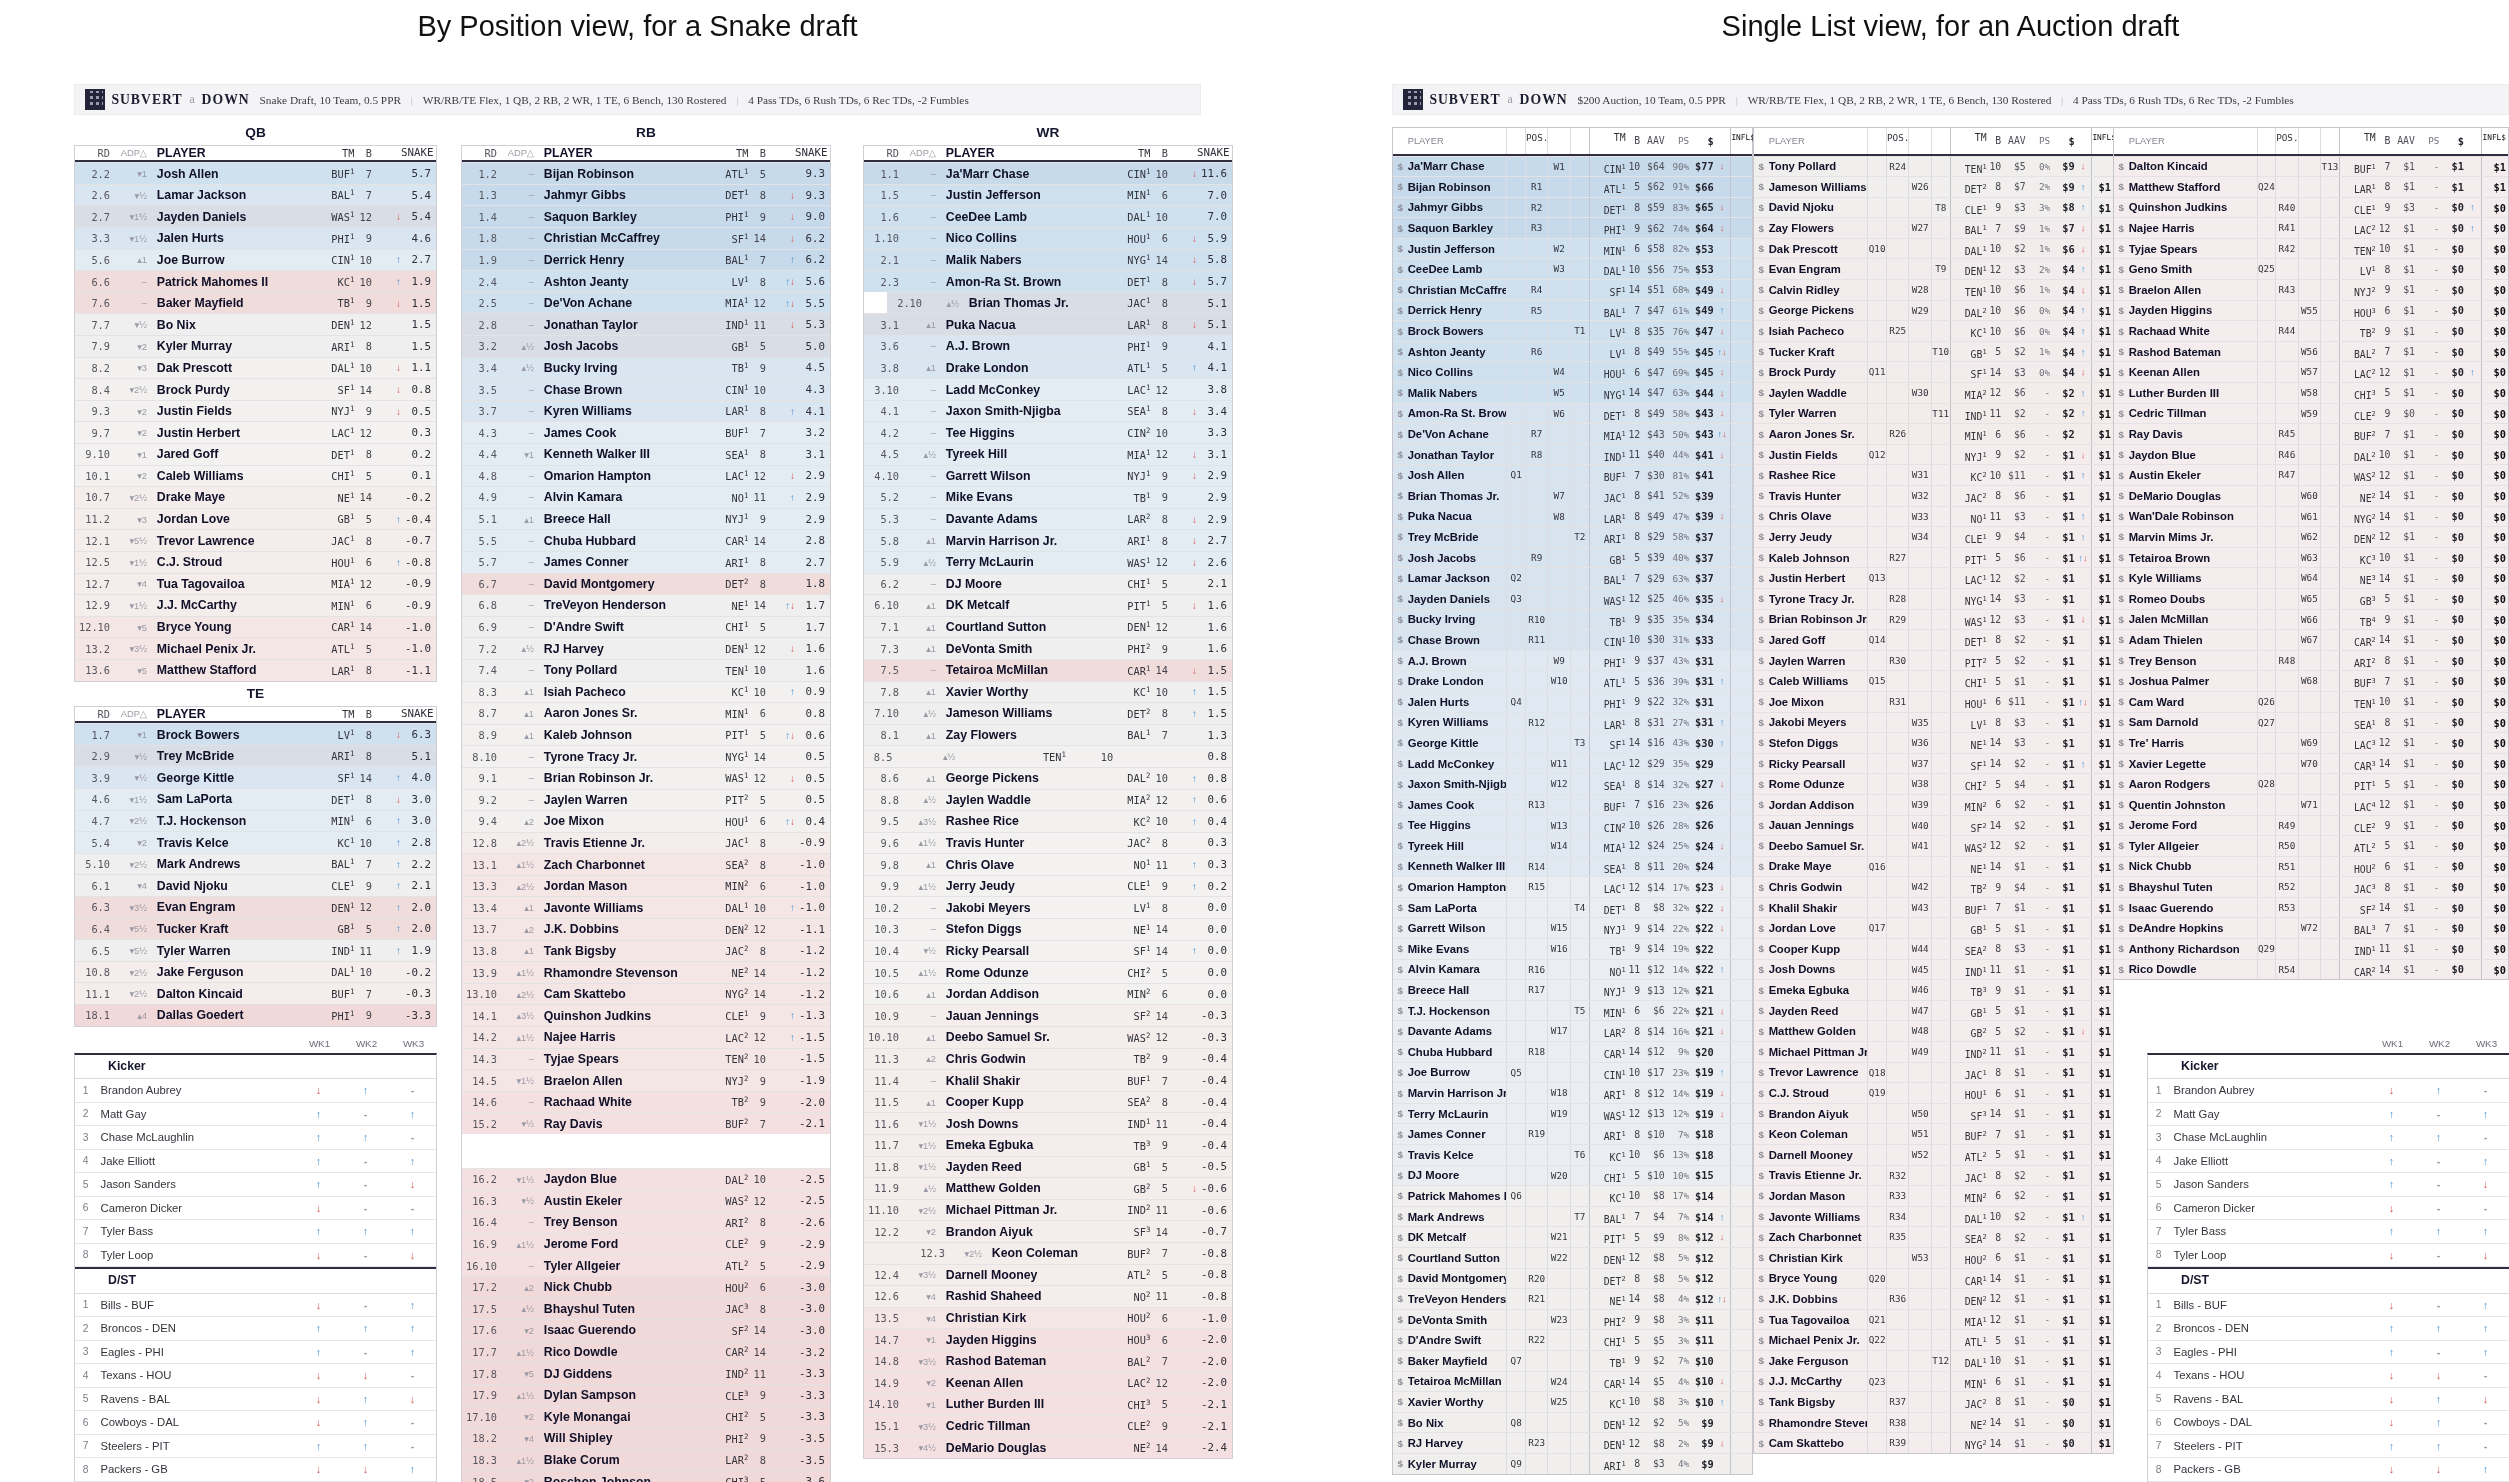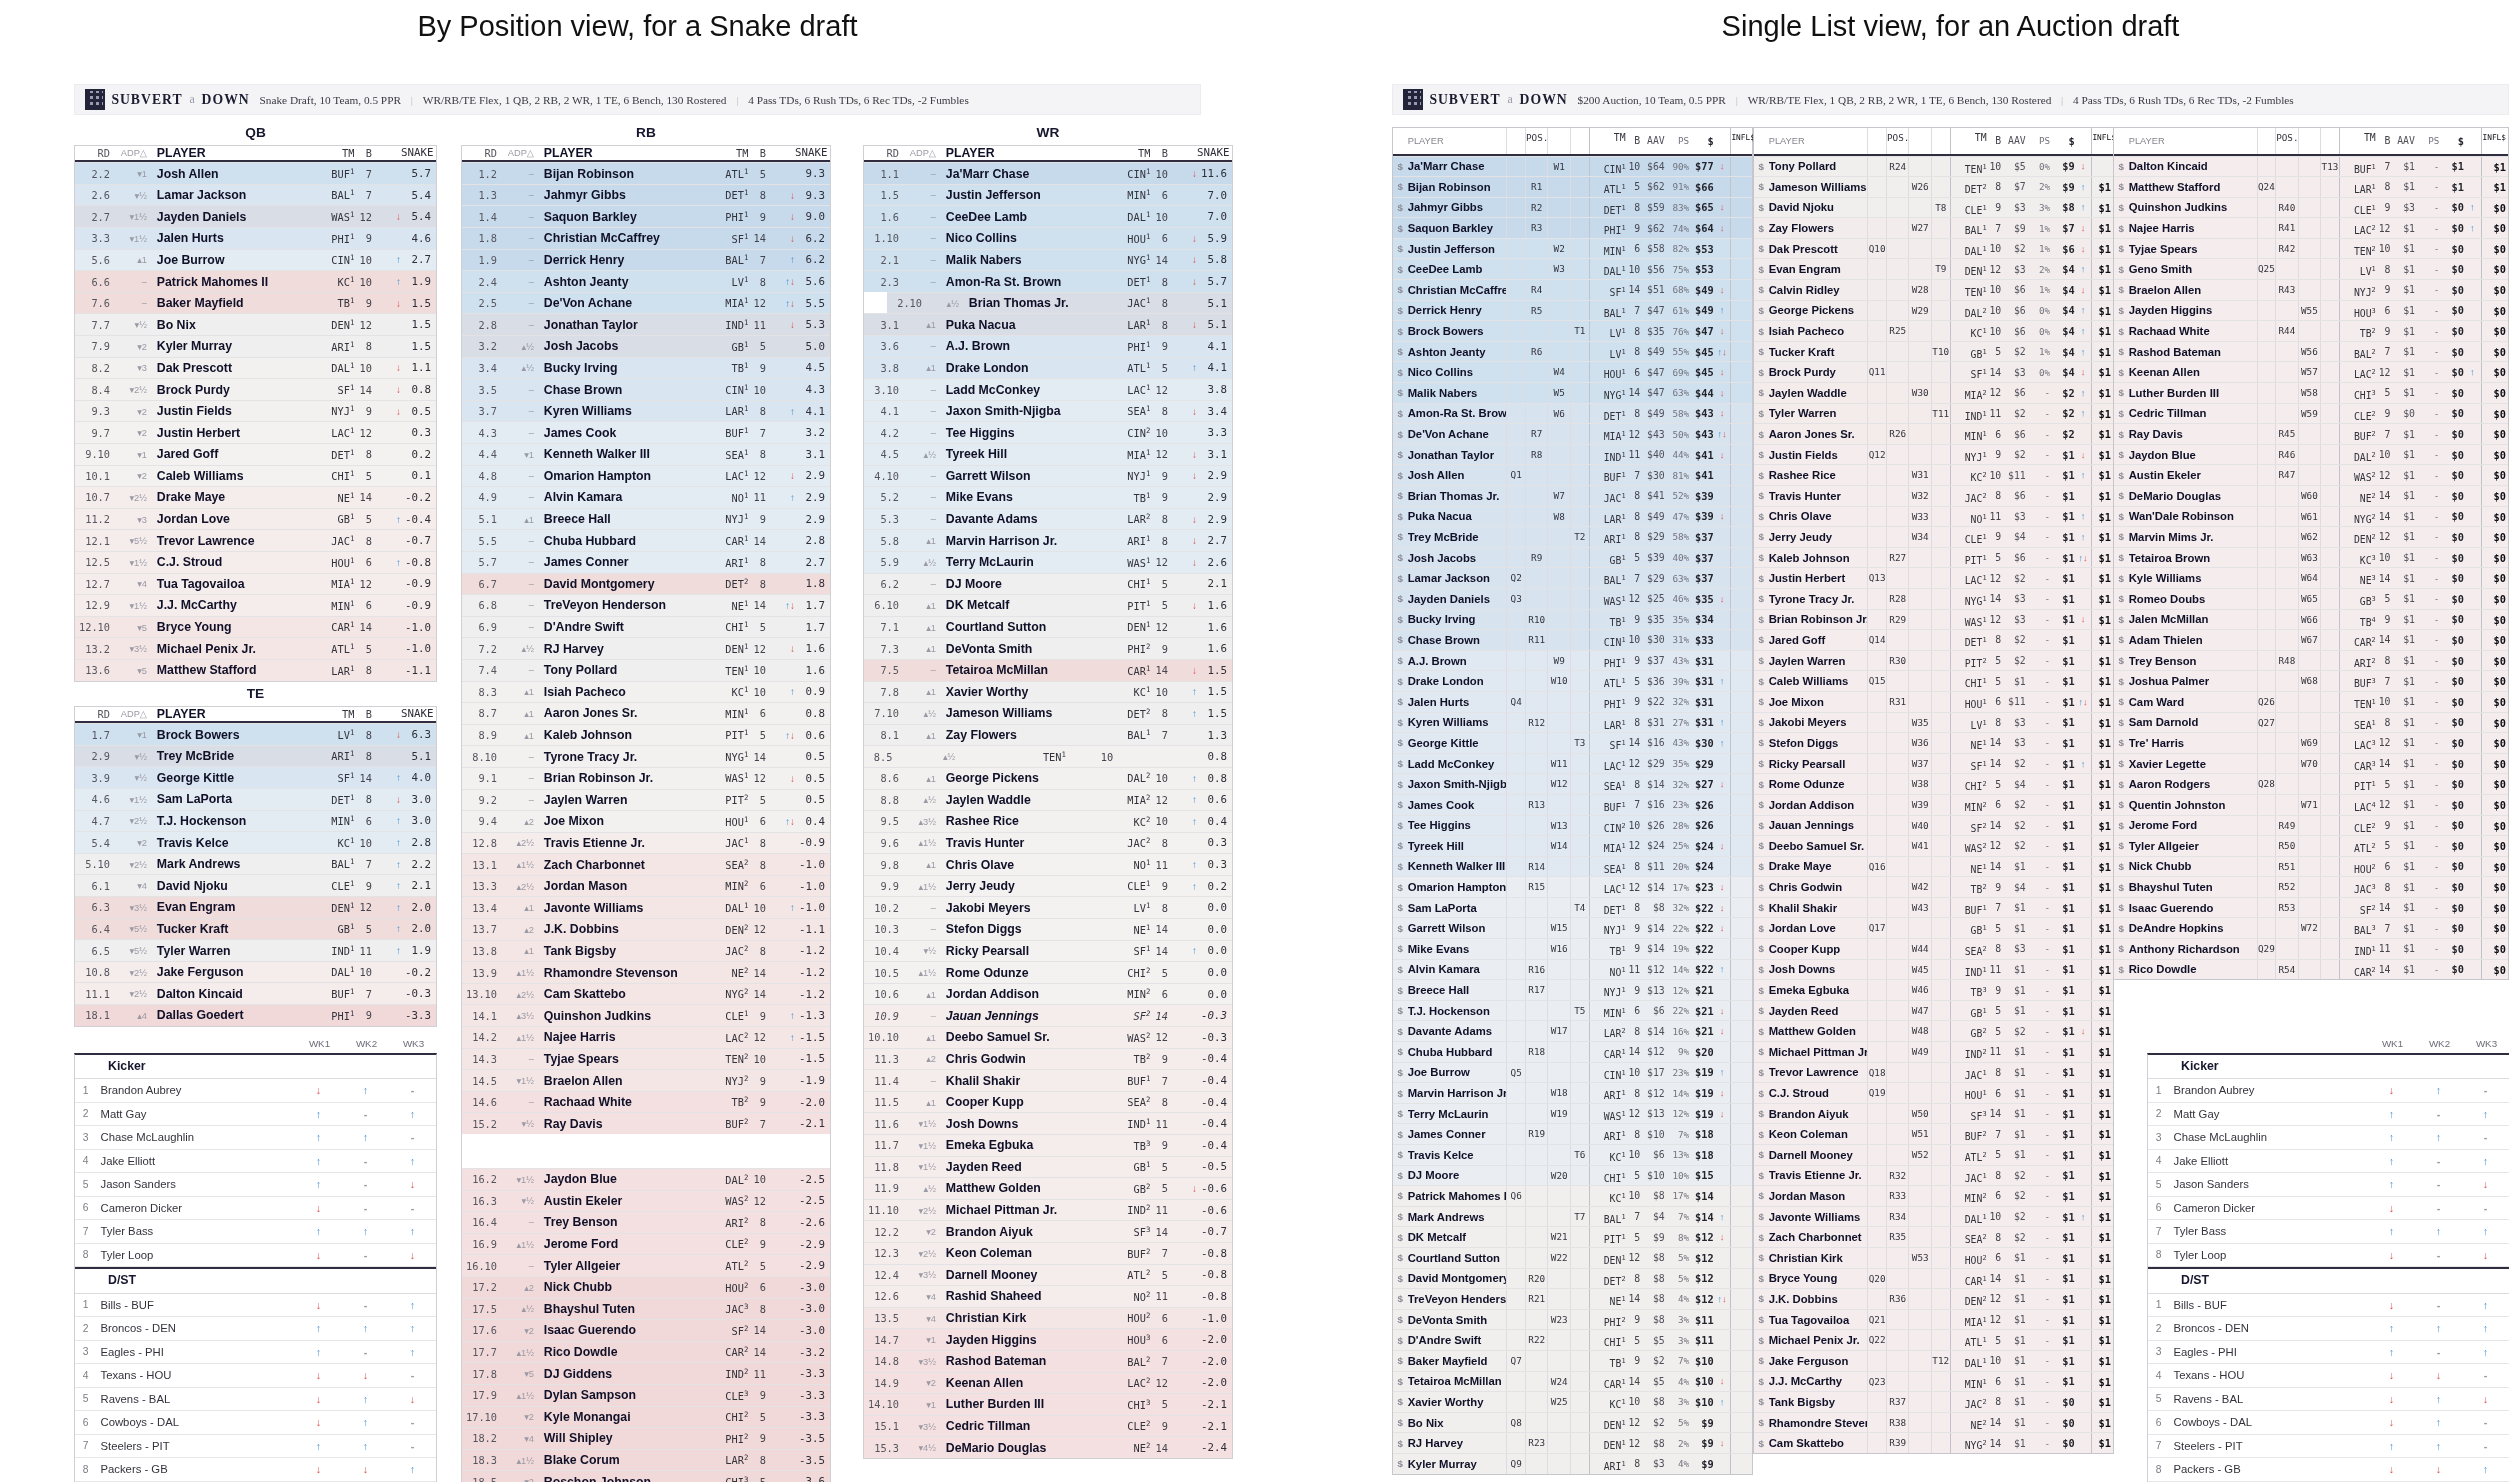--- a/index.html
+++ b/index.html
@@ -1252,21 +1252,21 @@
       </div>
       <div class="pt-row" style="background: rgb(243, 242, 241);">
         <div class="c-rd">10.6</div>
         <div class="c-adp">▴1</div>
         <div class="c-name">Jordan Addison</div>
         <div class="c-tm">MIN<sup>2</sup></div>
         <div class="c-b">6</div>
         <div class="c-arr"></div>
         <div class="c-val">0.0</div>
       </div>
-      <div class="pt-row" style="background: rgb(245, 236, 236); font-style: italic;">
+      <div class="pt-row" style="background: rgb(245, 236, 236);">
         <div class="c-rd">10.9</div>
         <div class="c-adp">–</div>
         <div class="c-name">Jauan Jennings</div>
         <div class="c-tm">SF<sup>2</sup></div>
         <div class="c-b">14</div>
         <div class="c-arr"></div>
         <div class="c-val">-0.3</div>
       </div>
       <div class="pt-row" style="background: rgb(245, 236, 236);">
         <div class="c-rd">10.10</div>
@@ -1351,21 +1351,21 @@
       </div>
       <div class="pt-row" style="background: rgb(245, 236, 236);">
         <div class="c-rd">12.2</div>
         <div class="c-adp">▾2</div>
         <div class="c-name">Brandon Aiyuk</div>
         <div class="c-tm">SF<sup>3</sup></div>
         <div class="c-b">14</div>
         <div class="c-arr"></div>
         <div class="c-val">-0.7</div>
       </div>
-      <div class="pt-row" style="background: rgb(245, 236, 236);">
+      <div class="pt-row" style="background: rgb(245, 236, 236); padding-left: 46px;">
         <div class="c-rd">12.3</div>
         <div class="c-adp">▾2½</div>
         <div class="c-name">Keon Coleman</div>
         <div class="c-tm">BUF<sup>2</sup></div>
         <div class="c-b">7</div>
         <div class="c-arr"></div>
         <div class="c-val">-0.8</div>
       </div>
       <div class="pt-row" style="background: rgb(245, 236, 236);">
         <div class="c-rd">12.4</div>

